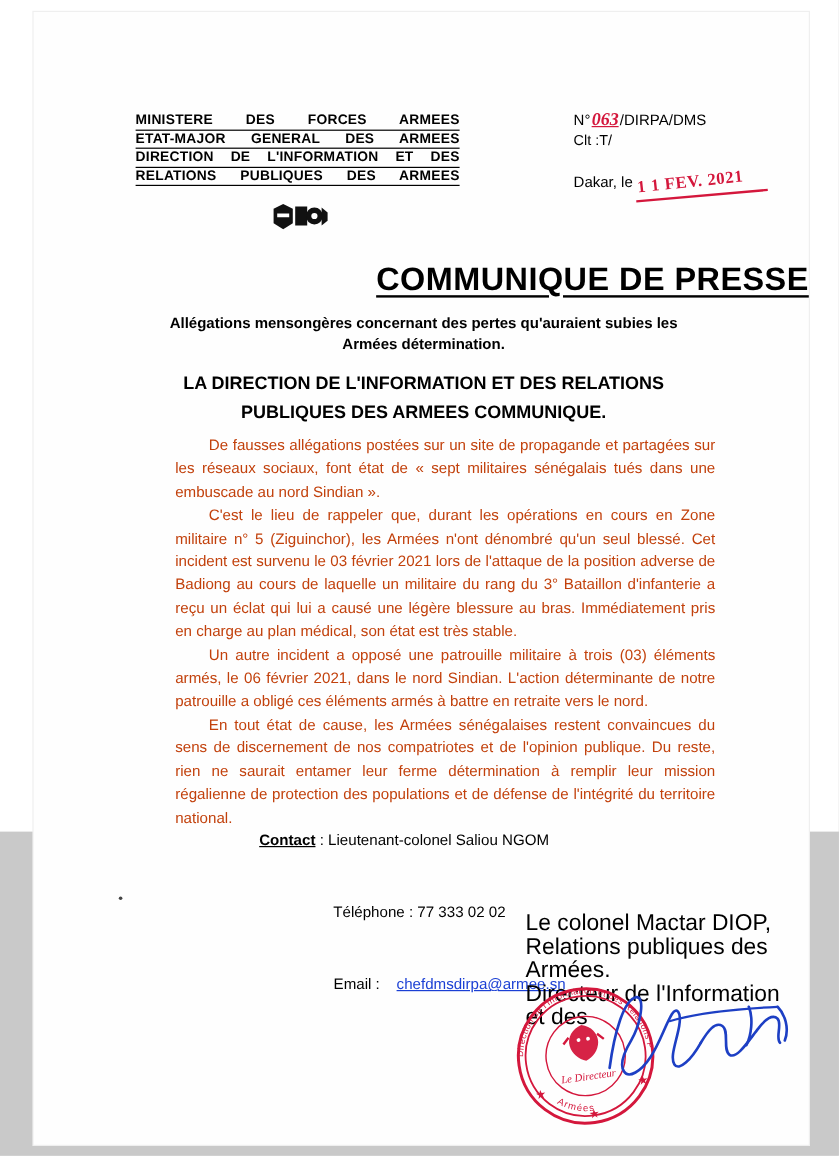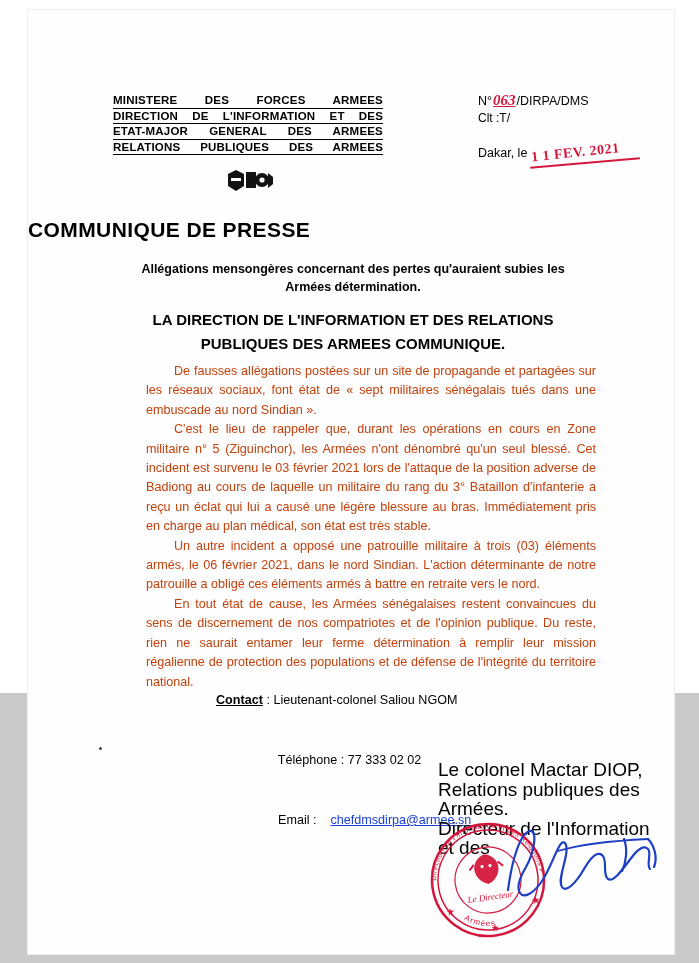--- a/index.html
+++ b/index.html
@@ -117,24 +117,25 @@
     height: 24px;
   }
   .emblem svg { display: block; }
 
   
   .main-title {
     position: absolute;
     left: 0;
     top: 208px;
     width: 100%;
-    text-align: left;
-    font-size: 21px;
+    text-align: right;
+    font-size: 27px;
     font-weight: bold;
     letter-spacing: 0.4px;
+    text-decoration: underline;
     text-underline-offset: 4px;
   }
   .subtitle {
     position: absolute;
     left: 110px;
     top: 250px;
     width: 430px;
     text-align: center;
     font-size: 12.5px;
     font-weight: bold;
@@ -229,22 +230,22 @@
 </head>
 <body>
 
 <div class="page">
   <div class="sheet">
 
     <div class="header">
 
       <div class="ministry-block">
         <div class="ministry-line underline-all">MINISTERE DES FORCES ARMEES</div>
+        <div class="ministry-line underline-all">ETAT-MAJOR GENERAL DES ARMEES</div>
         <div class="ministry-line underline-all">DIRECTION DE L'INFORMATION ET DES</div>
-        <div class="ministry-line underline-all">ETAT-MAJOR GENERAL DES ARMEES</div>
         <div class="ministry-line underline-all">RELATIONS PUBLIQUES DES ARMEES</div>
       </div>
 
       <div class="ref-block">
         <div>
           <span>N°</span><span class="ref-num">063</span><span>/DIRPA/DMS</span>
         </div>
         <div class="ref-clt">Clt :T/</div>
       </div>
 

